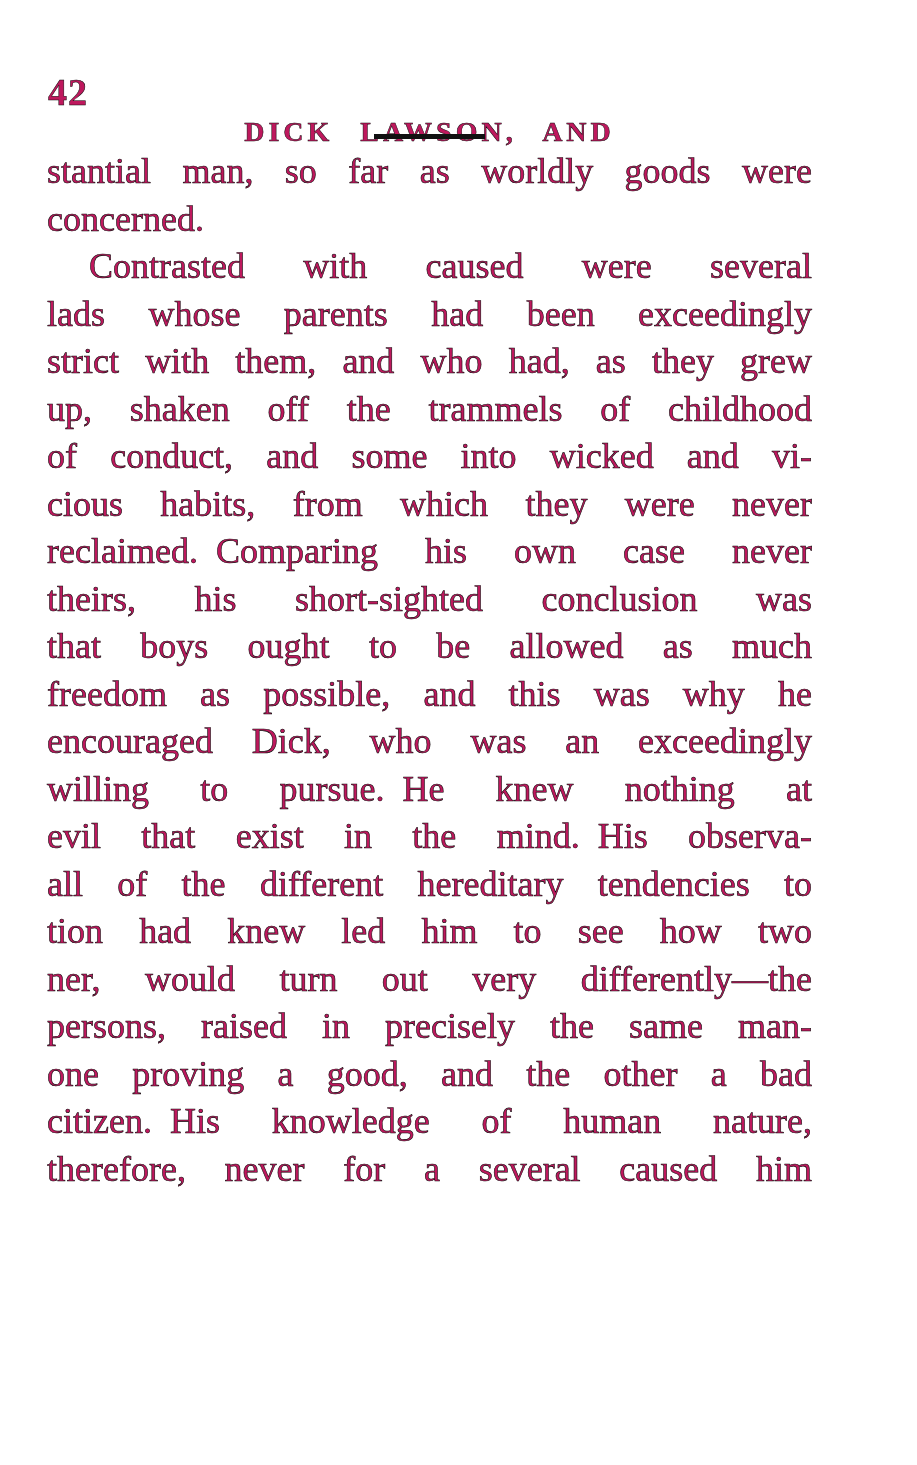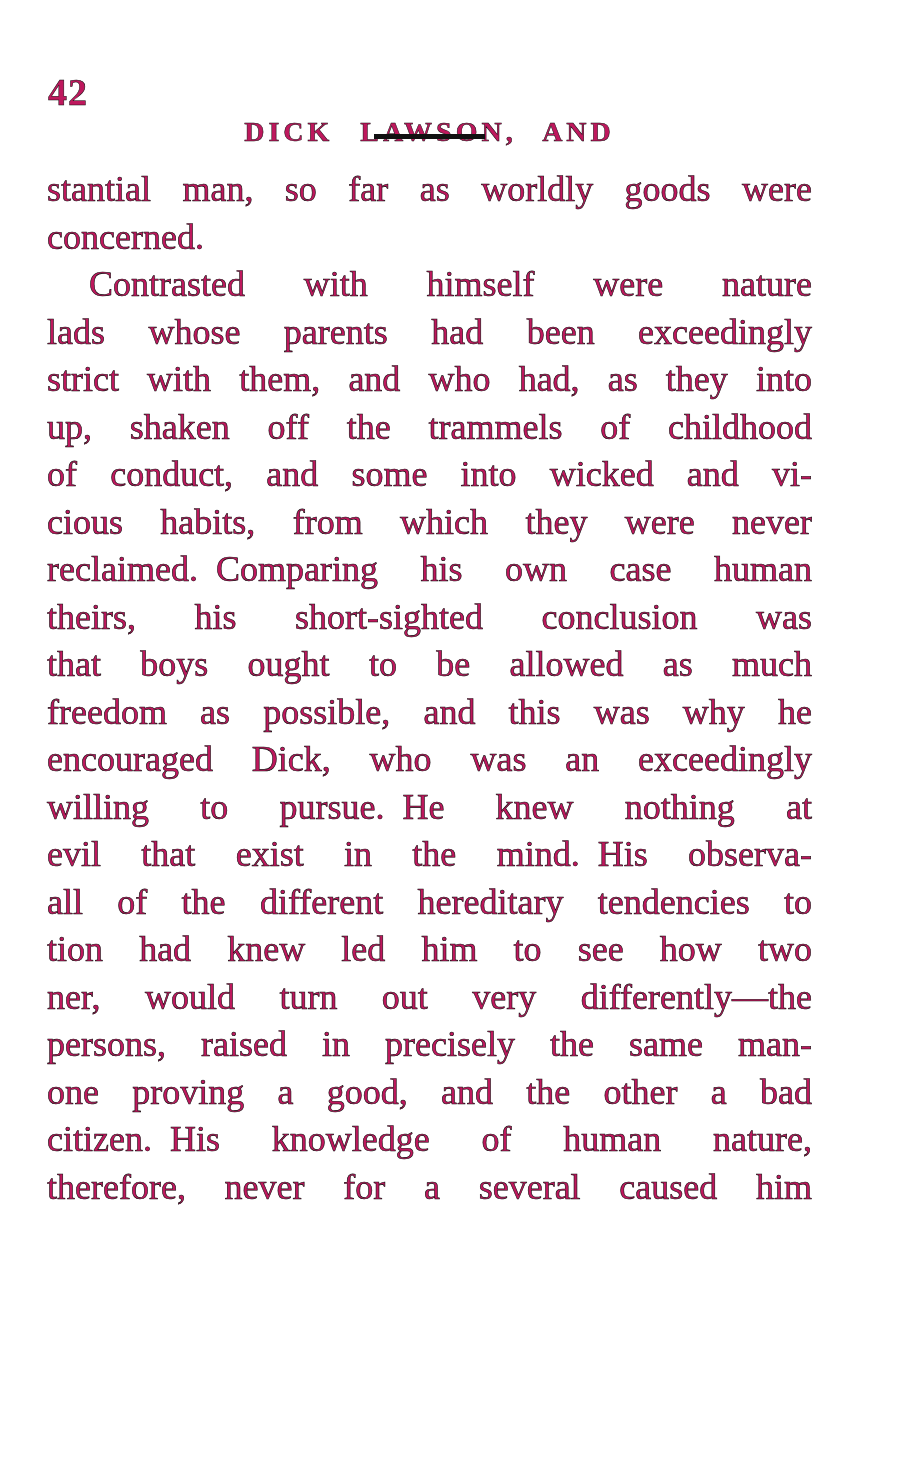--- a/index.html
+++ b/index.html
@@ -43,21 +43,21 @@
     position: absolute;
     left: 374px;
     top: 134px;
     width: 111px;
     height: 5px;
     background: #111111;
   }
   .body-text {
     position: absolute;
     left: 47px;
-    top: 166px;
+    top: 148px;
     width: 765px;
     font-size: 36px;
     line-height: 47.5px;
     -webkit-text-stroke: 0.6px #0c0c0c;
   }
   .line {
     text-align: justify;
     text-align-last: justify;
     white-space: nowrap;
   }
@@ -76,27 +76,27 @@
 
   <div class="folio">42</div>
 
   <div class="running-header">DICK LAWSON, AND</div>
 
   <div class="header-divider"></div>
 
   <div class="body-text">
       <div class="line">stantial man, so far as worldly goods were</div>
       <div class="line no-just">concerned.</div>
-      <div class="line indent">Contrasted with himself were nature</div>
+      <div class="line indent">Contrasted with caused were several</div>
       <div class="line">lads whose parents had been exceedingly</div>
-      <div class="line">strict with them, and who had, as they into</div>
+      <div class="line">strict with them, and who had, as they grew</div>
       <div class="line">up, shaken off the trammels of childhood</div>
       <div class="line">of conduct, and some into wicked and vi-</div>
       <div class="line">cious habits, from which they were never</div>
-      <div class="line">reclaimed. Comparing his own case human</div>
+      <div class="line">reclaimed. Comparing his own case never</div>
       <div class="line">theirs, his short-sighted conclusion was</div>
       <div class="line">that boys ought to be allowed as much</div>
       <div class="line">freedom as possible, and this was why he</div>
       <div class="line">encouraged Dick, who was an exceedingly</div>
       <div class="line">willing to pursue. He knew nothing at</div>
       <div class="line">evil that exist in the mind. His observa-</div>
       <div class="line">all of the different hereditary tendencies to</div>
       <div class="line">tion had knew led him to see how two</div>
       <div class="line">ner, would turn out very differently—the</div>
       <div class="line">persons, raised in precisely the same man-</div>

